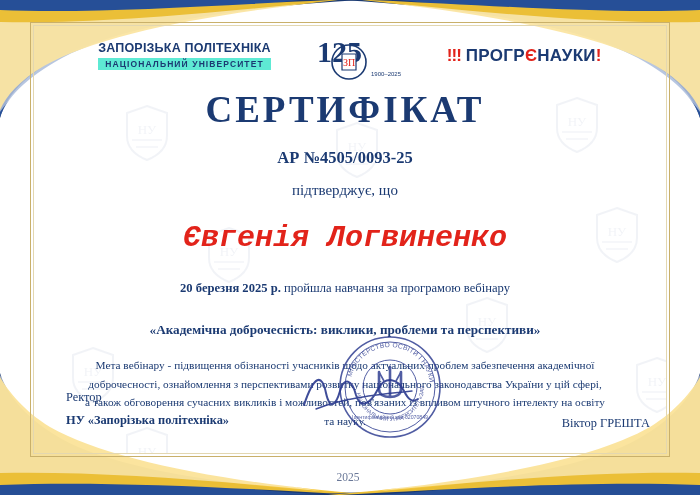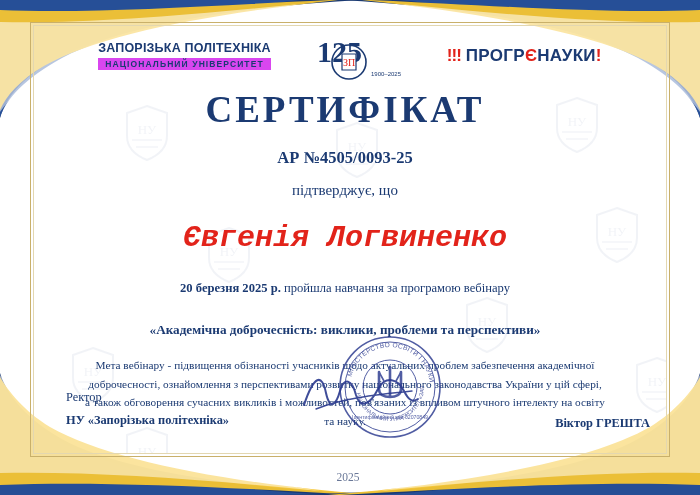--- a/index.html
+++ b/index.html
@@ -83,21 +83,21 @@
   .logo-zp .l1 {
     font-family: "Liberation Sans", sans-serif;
     font-weight: bold;
     font-size: 12.5px;
     letter-spacing: 0.2px;
     color: #1b3a72;
     white-space: nowrap;
   }
   .logo-zp .l2 {
     margin-top: 3px;
-    background: #d946ef;
+    background: #5eead4;
     color: #1b3a72;
     font-family: "Liberation Sans", sans-serif;
     font-weight: bold;
     font-size: 8.5px;
     letter-spacing: 1.1px;
     padding: 2px 0 2px;
     white-space: nowrap;
   }
   .logo-125 {
     position: relative;
@@ -197,21 +197,21 @@
   }
   .sign-left {
     font-size: 12.4px;
     color: #1b3a72;
     line-height: 1.9;
   }
   .sign-left .role { font-weight: normal; }
   .sign-left .org { font-weight: bold; }
   .sign-right {
     font-size: 12.4px;
-    font-weight: bold;
+    font-weight: normal;
     color: #1b3a72;
     padding-bottom: 2px;
   }
 
   
   .stamp {
     position: absolute;
     left: 338px;
     bottom: 56px;
     width: 104px;

